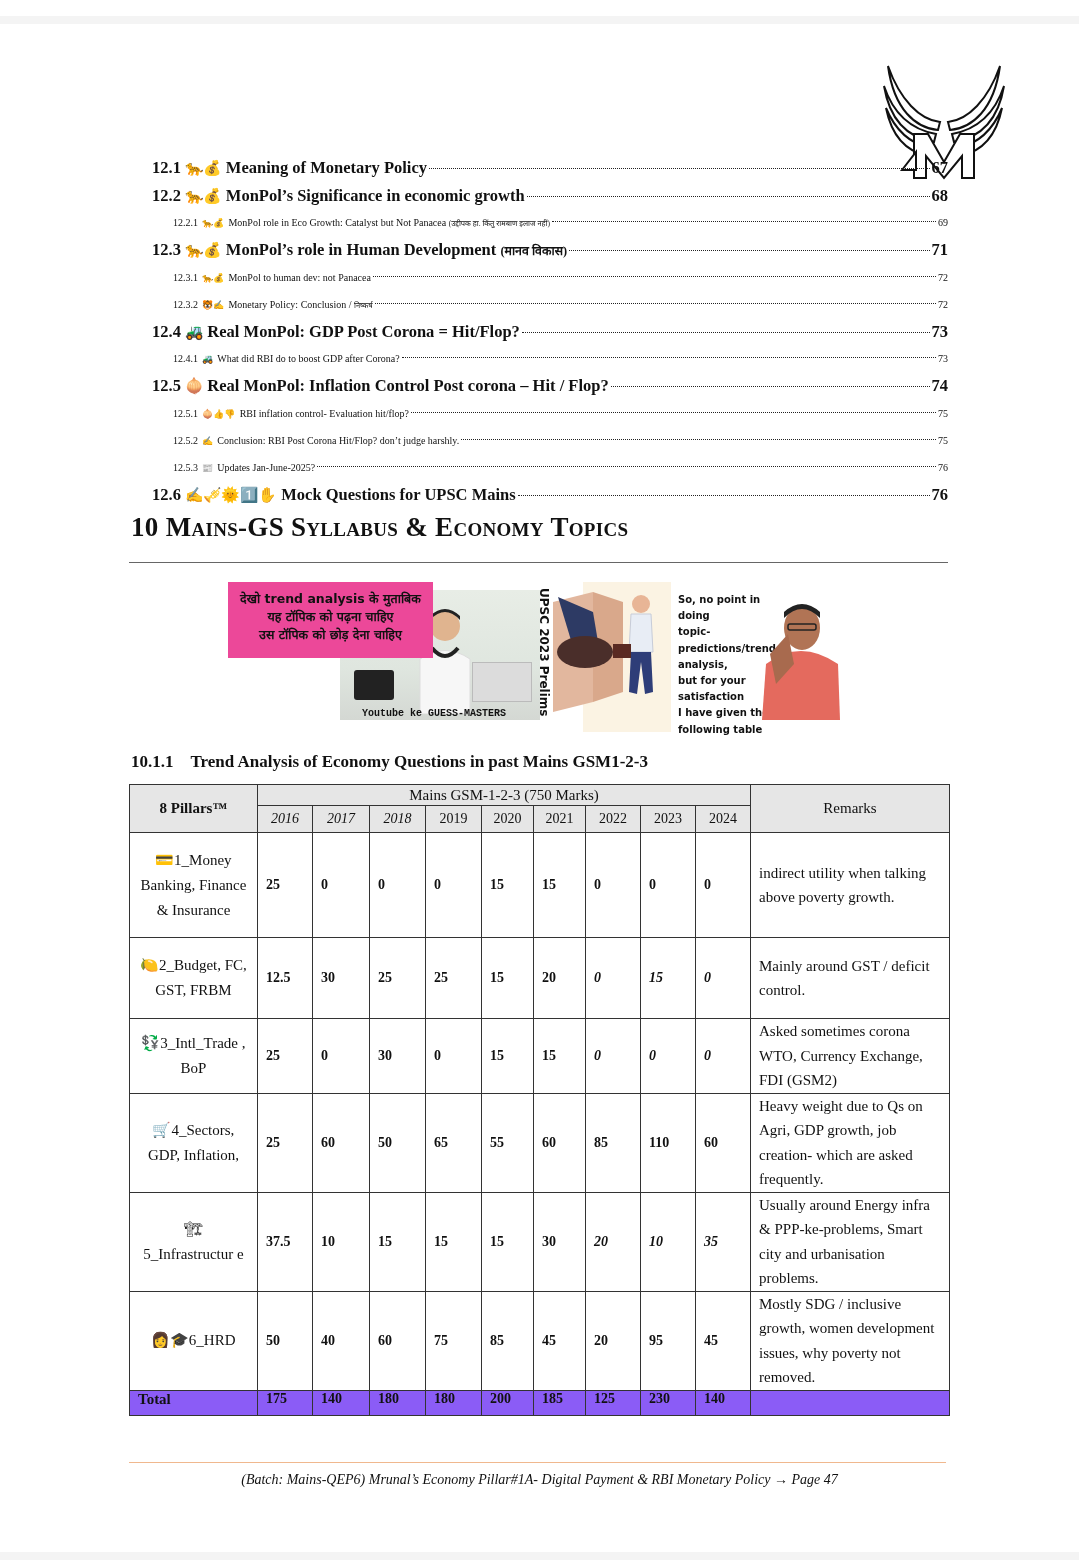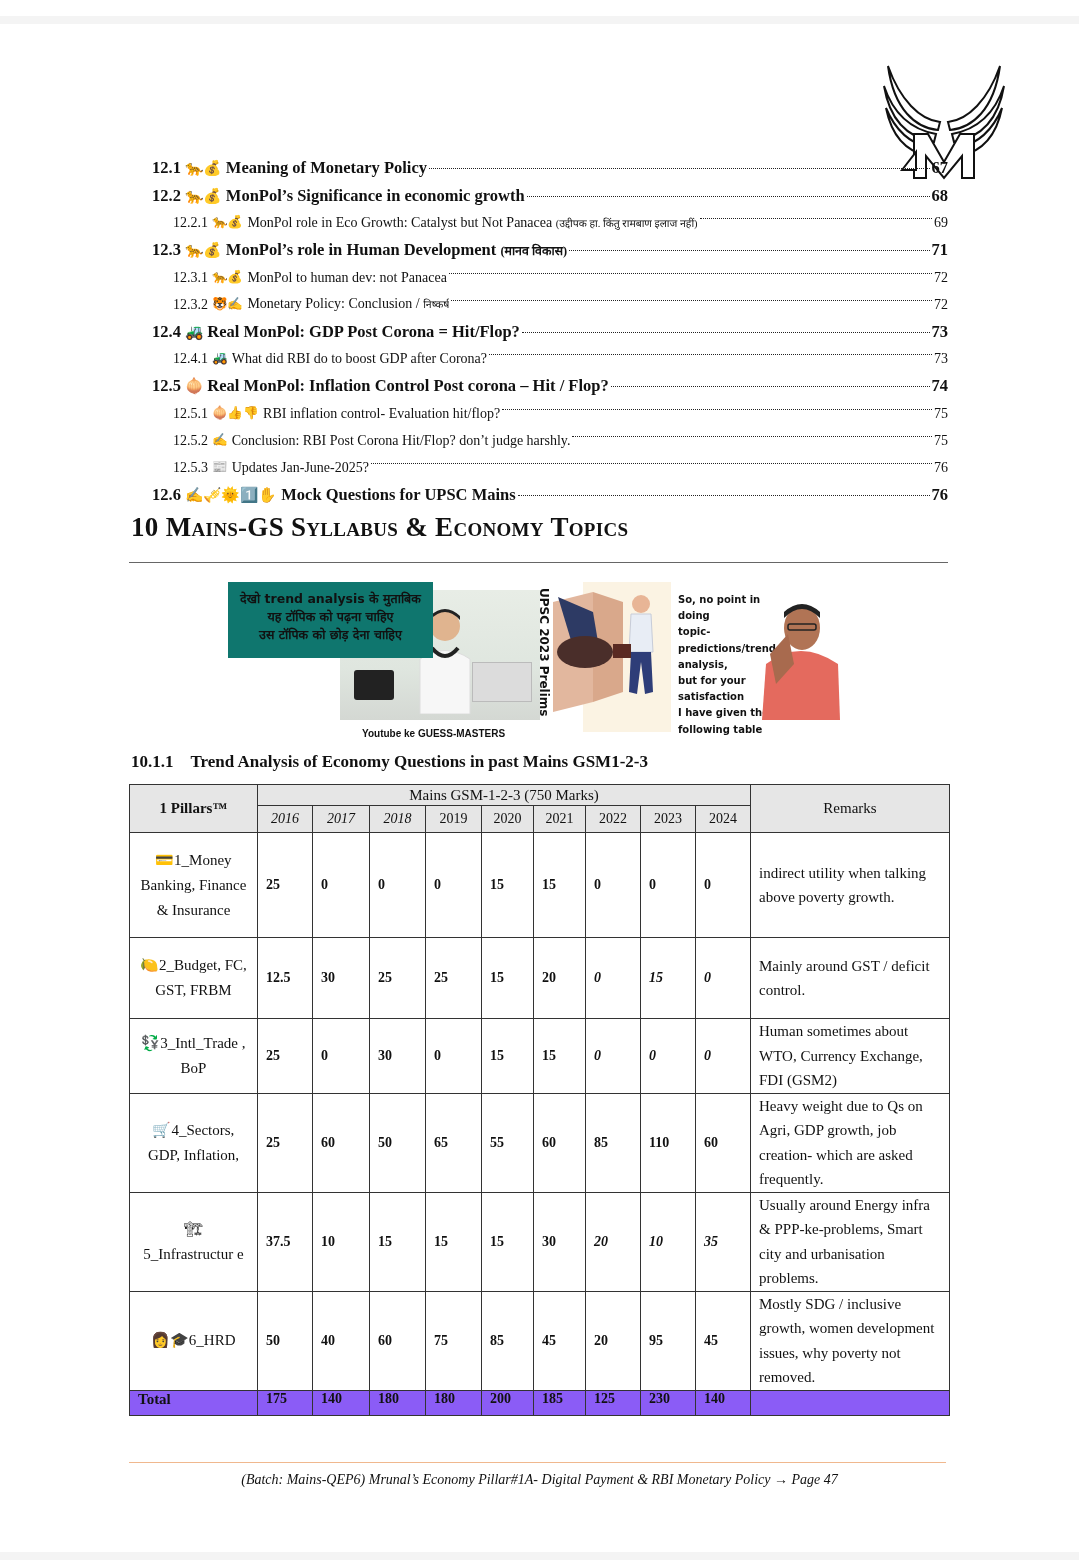--- a/index.html
+++ b/index.html
@@ -6,40 +6,40 @@
   body{width:1079px;height:1567px;position:relative;overflow:hidden;font-family:"Liberation Serif","DejaVu Serif",serif;color:#111;}
   .band{position:absolute;left:0;width:1079px;background:#f4f4f4;}
   .band.top{top:16px;height:8px;}
   .band.bottom{top:1552px;height:8px;}
 
   .logo{position:absolute;left:880px;top:60px;width:128px;height:120px;}
 
   .toc{position:absolute;left:152px;top:154px;width:796px;}
   .toc-row{display:flex;align-items:baseline;white-space:nowrap;height:27.5px;line-height:27.5px;}
   .toc-row.l1{font-size:16.5px;font-weight:bold;}
-  .toc-row.l2{font-size:14px;padding-left:21px;height:27px;line-height:27px;align-items:center;}
+  .toc-row.l2{font-size:10px;padding-left:21px;height:27px;line-height:27px;}
   .toc-row .num{margin-right:4px;}
   .toc-row .ico{margin-right:4px;font-size:0.9em;}
   .toc-row .title{flex:0 1 auto;overflow:hidden;}
   .toc-row .dots{flex:1 1 auto;overflow:hidden;border-bottom:1.5px dotted #222;margin:0 2px;height:0;position:relative;top:-4px;}
   .toc-row .pg{flex:0 0 auto;}
   .toc-row .hi{font-size:0.75em;}
 
   .h1{position:absolute;left:131px;top:512px;font-size:27px;font-weight:bold;letter-spacing:0.3px;text-align:right;}
   .h1 .sc{font-variant:small-caps;}
   .h1-rule{position:absolute;left:129px;top:562px;width:819px;height:0;border-top:1.5px solid #666;}
 
   .banner{position:absolute;left:228px;top:580px;width:612px;height:154px;}
   .panel-left{position:absolute;left:0;top:0;width:312px;height:154px;}
-  .txtbox{position:absolute;left:0;top:2px;width:205px;height:76px;background:#0f766e;font-family:"DejaVu Sans",sans-serif;font-weight:bold;font-size:12.5px;line-height:18px;text-align:center;padding-top:8px;box-sizing:border-box;}
+  .txtbox{position:absolute;left:0;top:2px;width:205px;height:76px;background:#ec4899;font-family:"DejaVu Sans",sans-serif;font-weight:bold;font-size:12.5px;line-height:18px;text-align:center;padding-top:8px;box-sizing:border-box;}
   .photo{position:absolute;left:112px;top:10px;width:200px;height:130px;background:linear-gradient(180deg,#e8ede6 0%,#dfe6df 60%,#d4d8d3 100%);}
   .person{position:absolute;left:70px;top:14px;width:70px;height:110px;}
   .laptop{position:absolute;left:132px;top:72px;width:58px;height:38px;background:#dcdcdc;border:1px solid #bbb;}
   .camera{position:absolute;left:14px;top:80px;width:40px;height:30px;background:#222;border-radius:3px;}
-  .caption{position:absolute;left:134px;top:148px;font-family:Liberation Sans, sans-serif;font-weight:bold;font-size:10px;}
+  .caption{position:absolute;left:134px;top:128px;font-family:Liberation Mono, monospace;font-weight:bold;font-size:10px;}
   .vtext{position:absolute;left:303px;top:4px;width:20px;height:136px;writing-mode:vertical-rl;font-family:"DejaVu Sans",sans-serif;font-weight:bold;font-size:12px;text-align:center;}
   .panel-mid{position:absolute;left:325px;top:2px;width:120px;height:150px;}
   .panel-right-text{position:absolute;left:450px;top:12px;width:100px;font-family:"DejaVu Sans",sans-serif;font-weight:bold;font-size:10px;line-height:16.2px;}
   .panel-right-img{position:absolute;left:532px;top:14px;width:80px;height:126px;}
 
   .h3{position:absolute;left:131px;top:752px;font-size:17px;font-weight:bold;}
   .h3 .n{margin-right:17px;}
 
   table.trend{position:absolute;left:129px;top:784px;width:820px;border-collapse:collapse;table-layout:fixed;font-size:15px;}
   table.trend td, table.trend th{border:1.2px solid #333;padding:0 8px;vertical-align:middle;}
@@ -240,21 +240,21 @@
       <col style="width:56px">
       <col style="width:52px">
       <col style="width:52px">
       <col style="width:55px">
       <col style="width:55px">
       <col style="width:55px">
       <col style="width:199px">
   </colgroup>
   <thead>
     <tr>
-      <th rowspan="2" class="hdr-pillar">1 Pillars™</th>
+      <th rowspan="2" class="hdr-pillar">8 Pillars™</th>
       <th colspan="9" class="hdr-main">Mains GSM-1-2-3 (750 Marks)</th>
       <th rowspan="2" class="hdr-remarks">Remarks</th>
     </tr>
     <tr>
       <th class="yr it">2016</th>
       <th class="yr it">2017</th>
       <th class="yr it">2018</th>
       <th class="yr">2019</th>
       <th class="yr">2020</th>
       <th class="yr">2021</th>
@@ -294,21 +294,21 @@
       <td class="pillar"><span>💱</span><span>3_Intl_Trade , BoP</span></td>
       <td class="val">25</td>
       <td class="val">0</td>
       <td class="val">30</td>
       <td class="val">0</td>
       <td class="val">15</td>
       <td class="val">15</td>
       <td class="val it">0</td>
       <td class="val it">0</td>
       <td class="val it">0</td>
-      <td class="rem">Human sometimes about WTO, Currency Exchange, FDI  (GSM2)</td>
+      <td class="rem">Asked sometimes corona WTO, Currency Exchange, FDI  (GSM2)</td>
     </tr>
     <tr style="height:99px">
       <td class="pillar"><span>🛒</span><span>4_Sectors, GDP, Inflation,</span></td>
       <td class="val">25</td>
       <td class="val">60</td>
       <td class="val">50</td>
       <td class="val">65</td>
       <td class="val">55</td>
       <td class="val">60</td>
       <td class="val">85</td>

